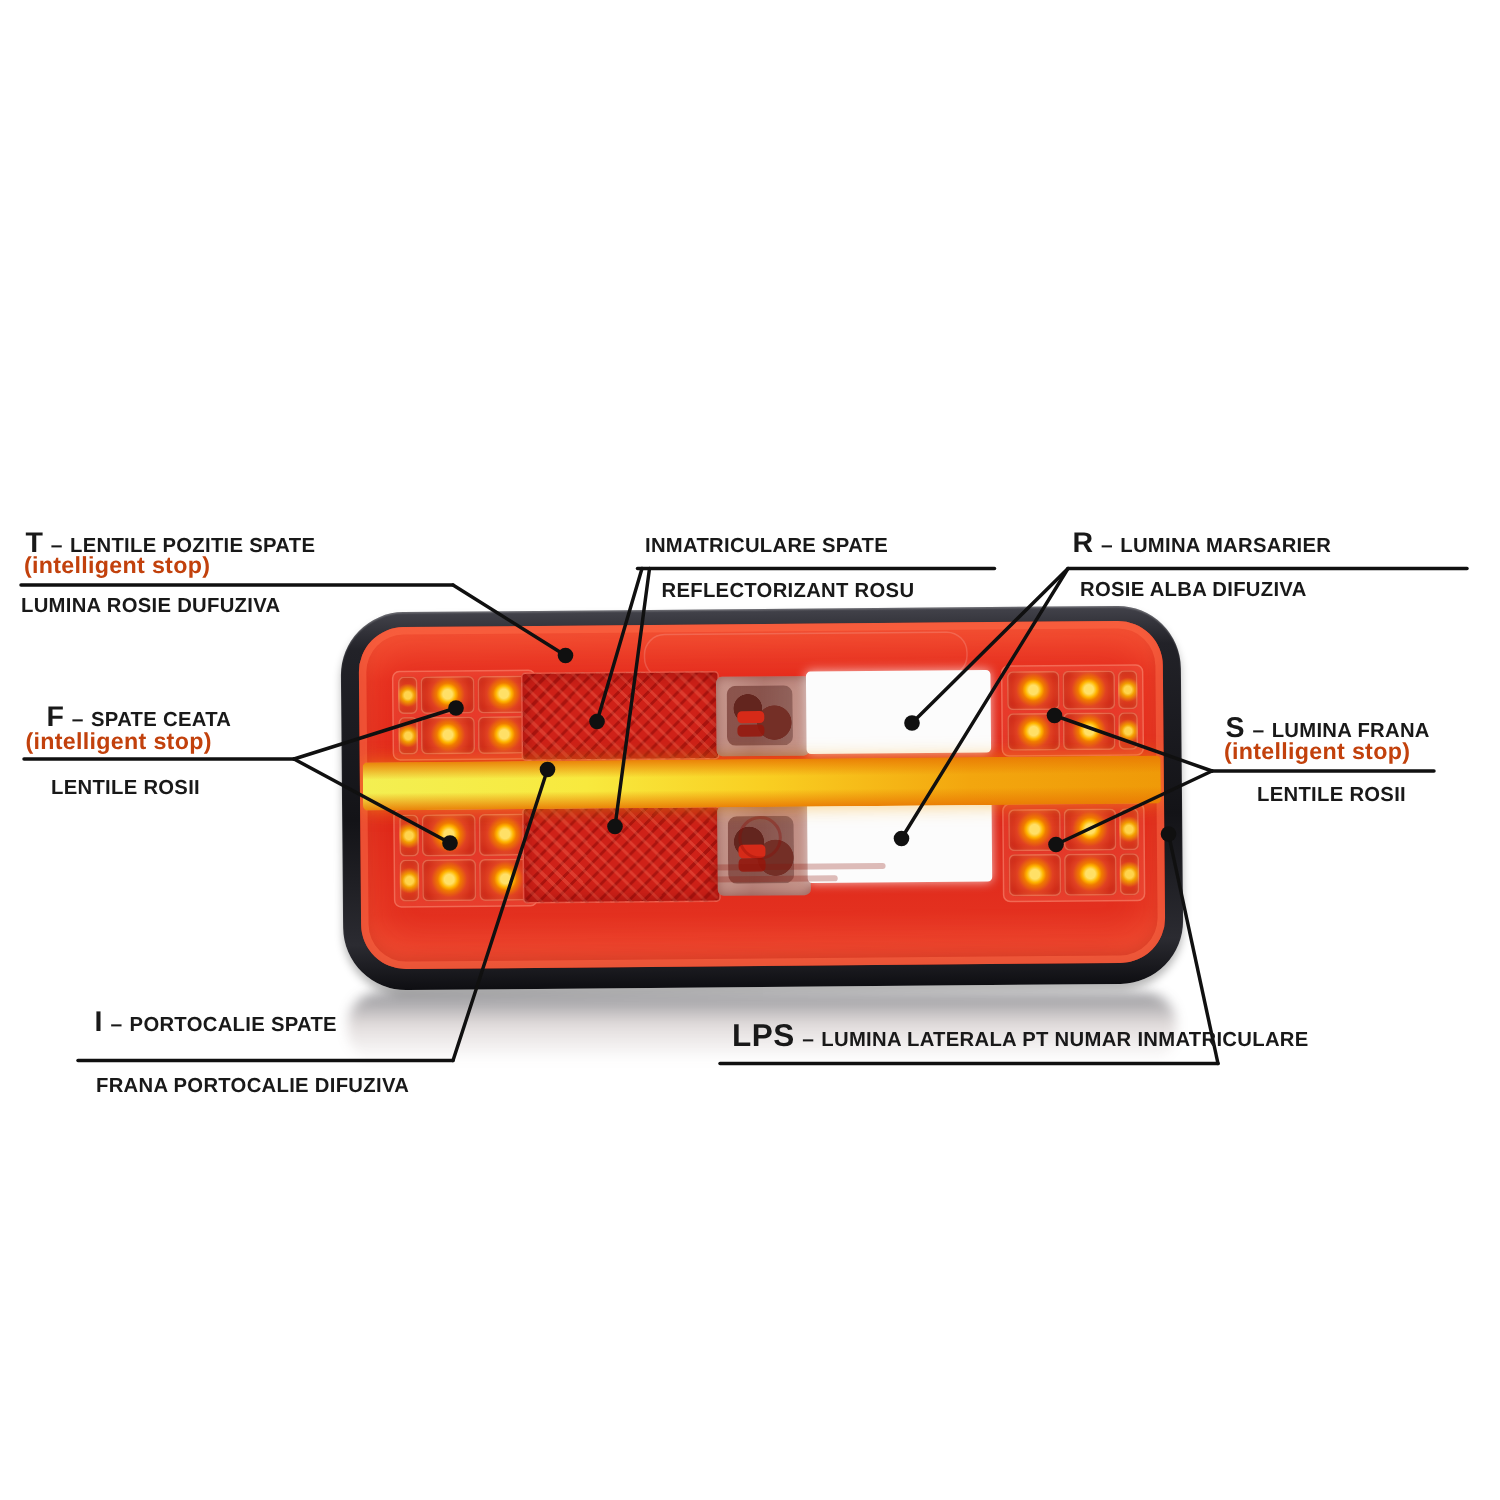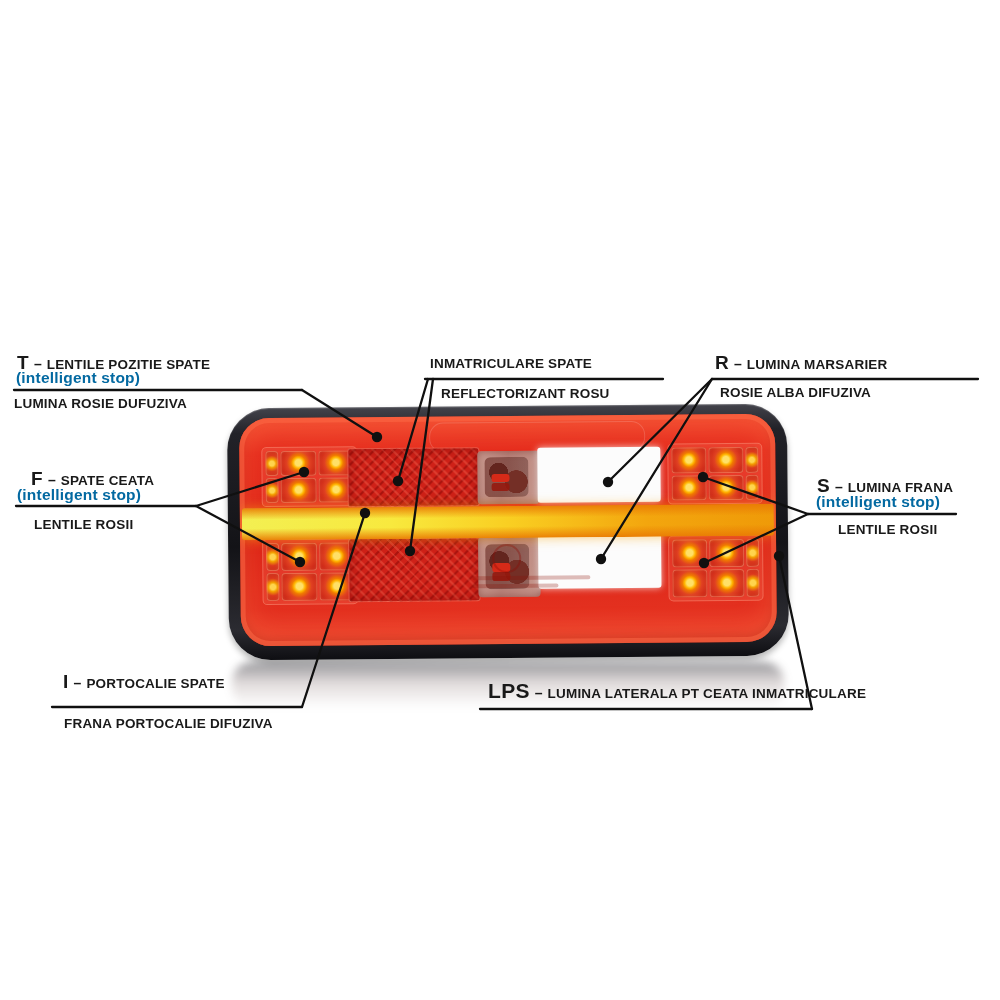--- a/index.html
+++ b/index.html
@@ -7,21 +7,21 @@
     position:relative;width:1000px;height:1000px;background:#ffffff;overflow:hidden;
     font-family:"Liberation Sans", sans-serif;-webkit-font-smoothing:antialiased;
   }
 
   
   .lbl{position:absolute;display:flex;align-items:baseline;gap:5px;white-space:nowrap;z-index:21;color:#191919;}
   .pfx{font-size:19px;font-weight:800;letter-spacing:.3px;}
   .pfx.big{font-size:21px;}
   .dash{font-size:14px;font-weight:700;}
   .ttl{font-size:13.5px;font-weight:700;letter-spacing:.2px;}
-  .note{position:absolute;z-index:21;font-size:15.5px;font-weight:600;color:#0369a1;letter-spacing:.2px;white-space:nowrap;}
+  .note{position:absolute;z-index:21;font-size:15.5px;font-weight:600;color:#c2410c;letter-spacing:.2px;white-space:nowrap;}
   .sub{position:absolute;z-index:21;font-size:13.5px;font-weight:700;color:#191919;letter-spacing:.2px;white-space:nowrap;}
 
   
   .lamp{position:absolute;left:228px;top:406px;width:560px;height:252px;transform:rotate(-0.5deg);z-index:2;}
   .frame{position:absolute;inset:0;border-radius:42px;
     background:linear-gradient(180deg,#43434b 0%,#222228 10%,#131317 55%,#2b2b31 88%,#0e0e12 100%);
     box-shadow:0 4px 6px rgba(0,0,0,.28), inset 0 1px 1px rgba(255,255,255,.22);}
   .lens{position:absolute;left:12px;right:12px;top:10px;bottom:14px;border-radius:30px;overflow:hidden;
     background:linear-gradient(180deg,#f1492f 0%,#e52c1d 16%,#dc2316 55%,#e3301f 84%,#ef4830 100%);
     box-shadow:inset 0 0 0 5px rgba(255,108,72,.5), inset 0 0 28px 6px rgba(255,112,70,.42), inset 0 -5px 12px rgba(140,8,4,.55);}
@@ -222,16 +222,16 @@
   <div class="lbl" style="left:63px;top:671px">
     <span class="pfx">I</span>
       <span class="dash">–</span>
       <span class="ttl">PORTOCALIE SPATE</span>
   </div>
   <div class="sub" style="left:64px;top:716px">FRANA PORTOCALIE DIFUZIVA</div>
 
   <div class="lbl" style="left:488px;top:679px">
     <span class="pfx big">LPS</span>
       <span class="dash">–</span>
-      <span class="ttl">LUMINA LATERALA PT CEATA INMATRICULARE</span>
+      <span class="ttl">LUMINA LATERALA PT NUMAR INMATRICULARE</span>
   </div>
 
 </div>
 
 </body></html>

